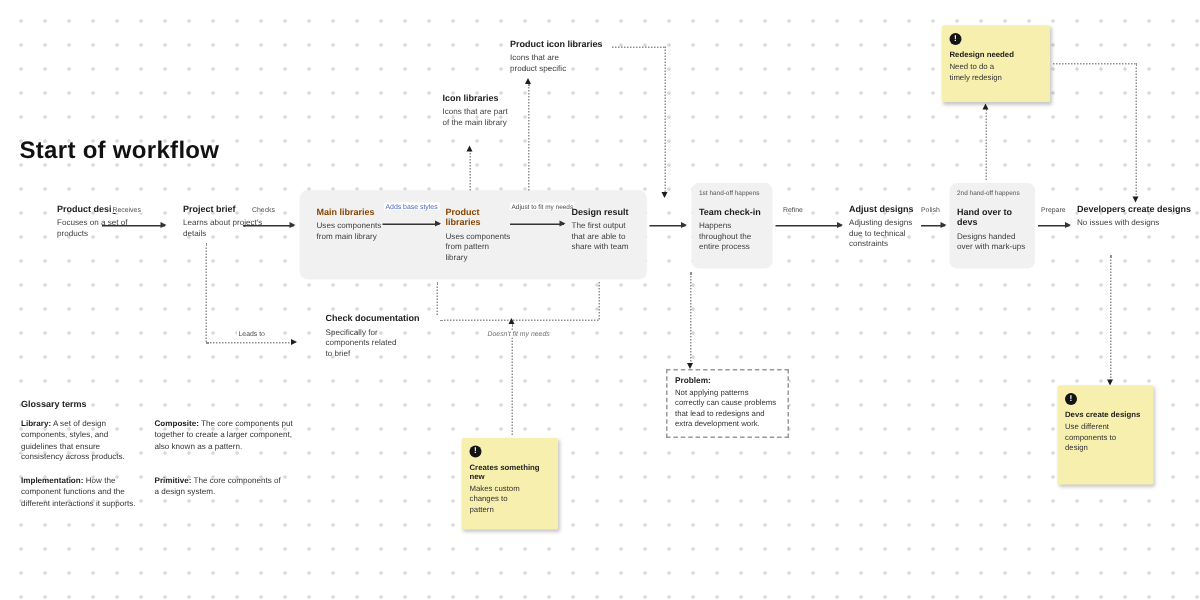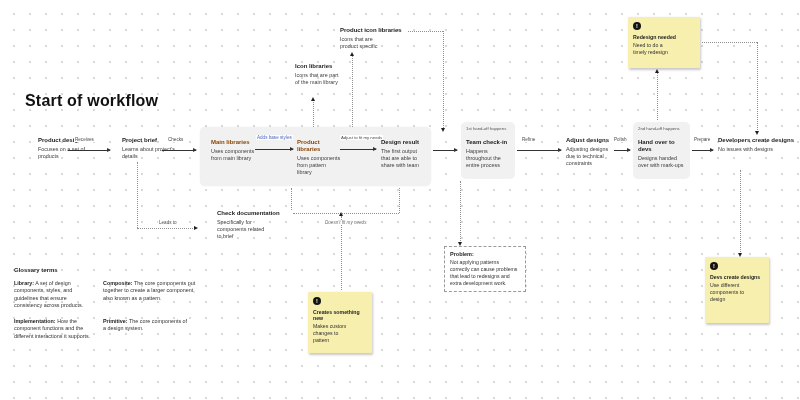--- a/index.html
+++ b/index.html
@@ -41,21 +41,21 @@
   #glossary .hd{font-size:6px;font-weight:bold;margin-bottom:4px;}
   .gitem{font-size:5.4px;color:#333;line-height:1.35;}
   .gitem .term{font-weight:bold;color:#1c1c1c;}
   .nw{white-space:nowrap;}
 </style>
 </head>
 <body>
 
 <div id="board">
 
-  <div class="abs" id="wf-title" style="left:25px;top:92px;">Start of workflow</div>
+  <div class="abs" id="wf-title" style="left:13px;top:92px;">Start of workflow</div>
 
   <div class="abs node" style="left:38px;top:137px;width:62px;">
     <div class="t">Product designer</div>
     <div class="b">Focuses on a set of products</div>
   </div>
 
   <div class="abs albl" style="left:74px;top:137px;">Receives</div>
   <div class="abs flow" style="left:68px;top:150px;width:42px;"></div>
 
   <div class="abs node" style="left:122px;top:137px;width:55px;">

